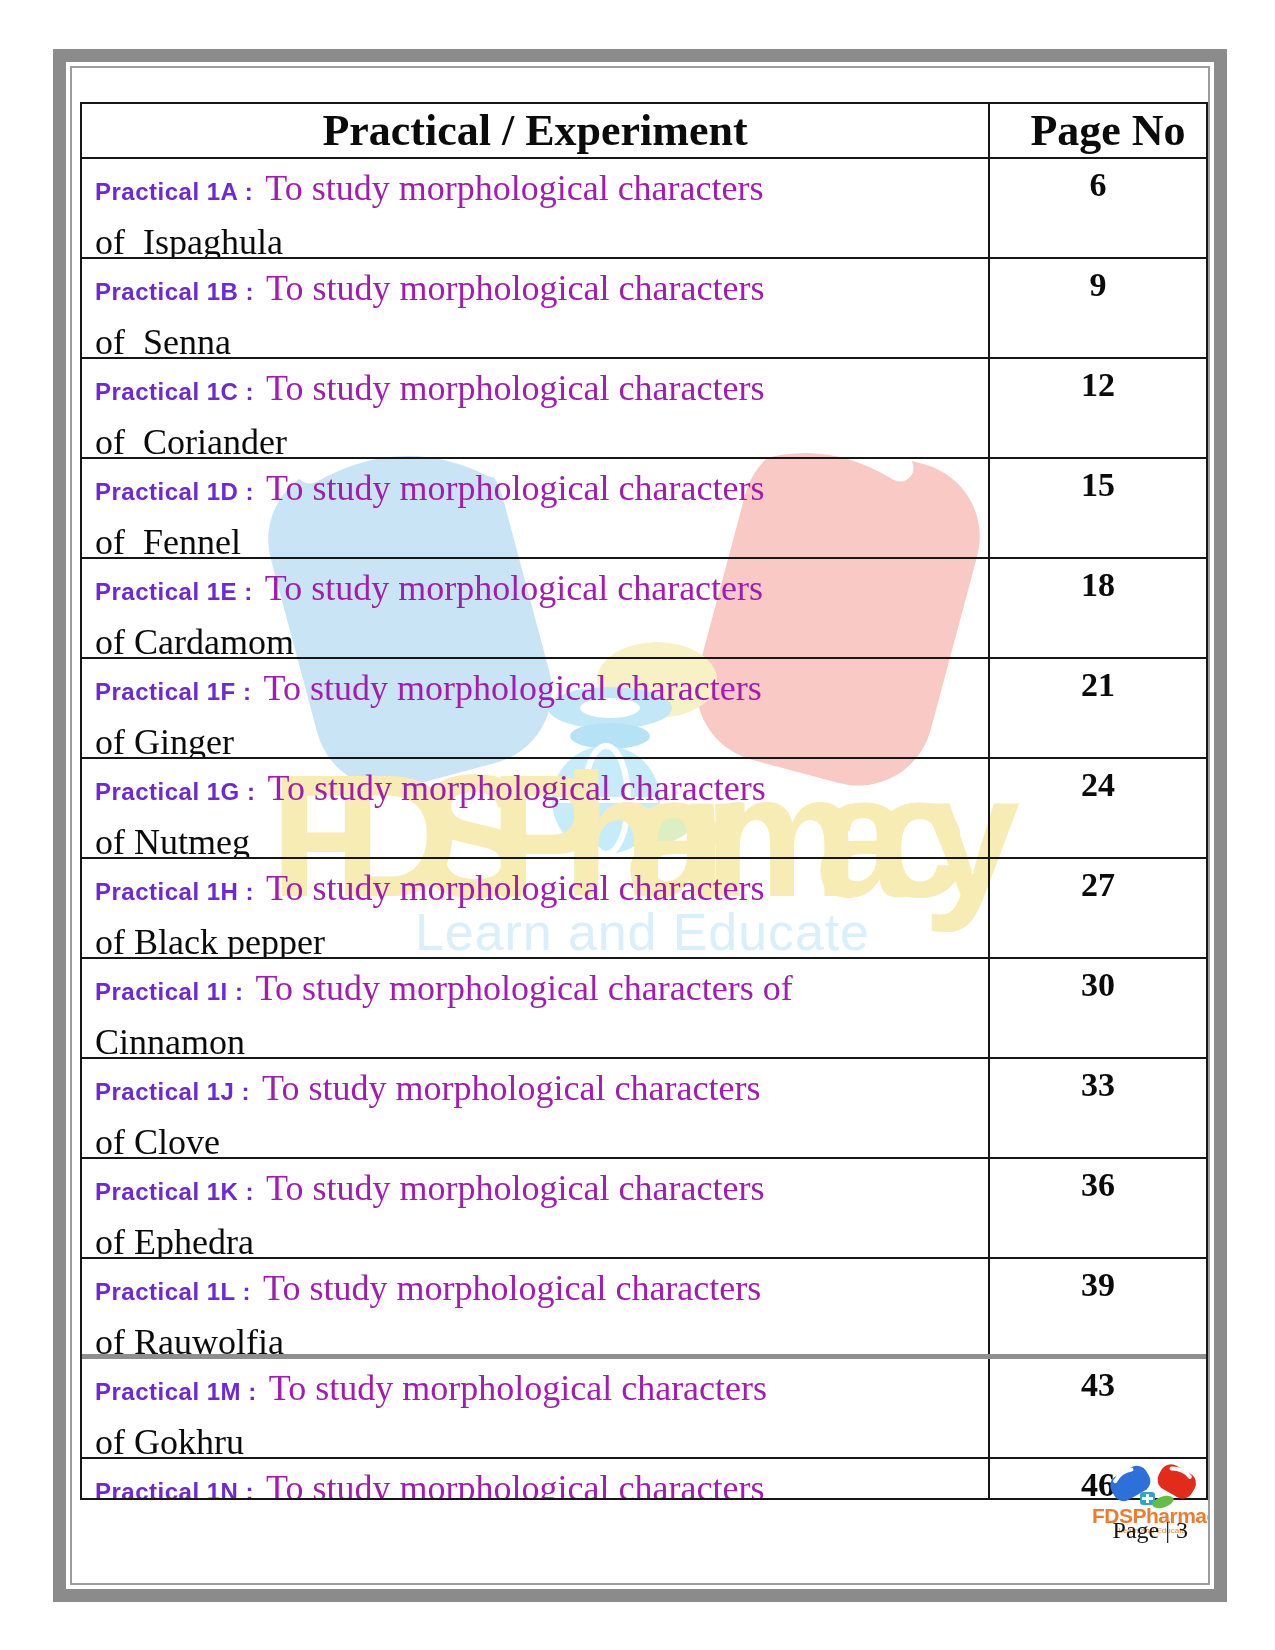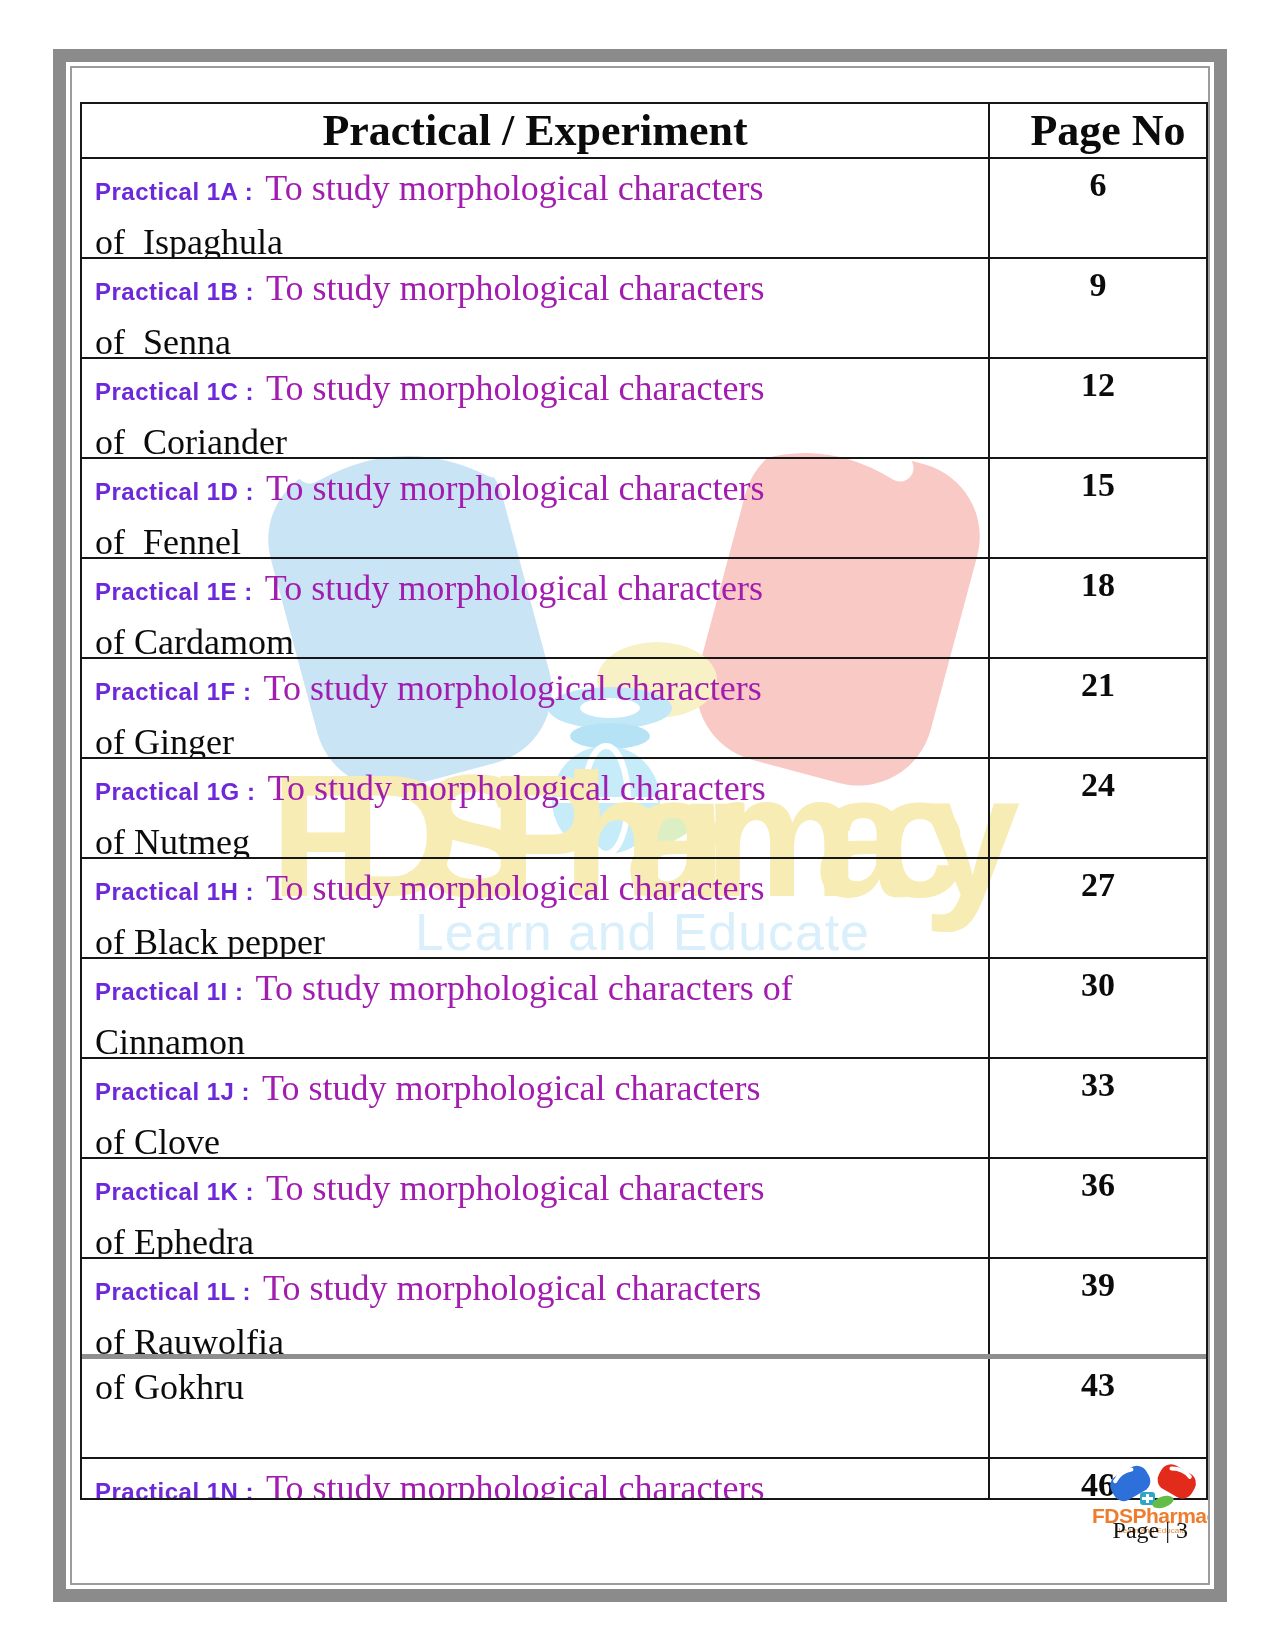--- a/index.html
+++ b/index.html
@@ -199,20 +199,23 @@
       <div class="line1">
         <span class="rlabel">Practical 1L :</span><span class="rdesc">To study morphological characters</span>
       </div>
       <div class="line2">of Rauwolfia</div>
     </div>
     <div class="c2">39</div>
   </div>
 
   <div class="trow">
     <div class="c1">
+      <div class="line1">
+        <span class="rlabel">Practical 1M :</span><span class="rdesc">To study morphological characters</span>
+      </div>
       <div class="line2">of Gokhru</div>
     </div>
     <div class="c2">43</div>
   </div>
 
   <div class="trow">
     <div class="c1">
       <div class="line1">
         <span class="rlabel">Practical 1N :</span><span class="rdesc">To study morphological characters</span>
       </div>

